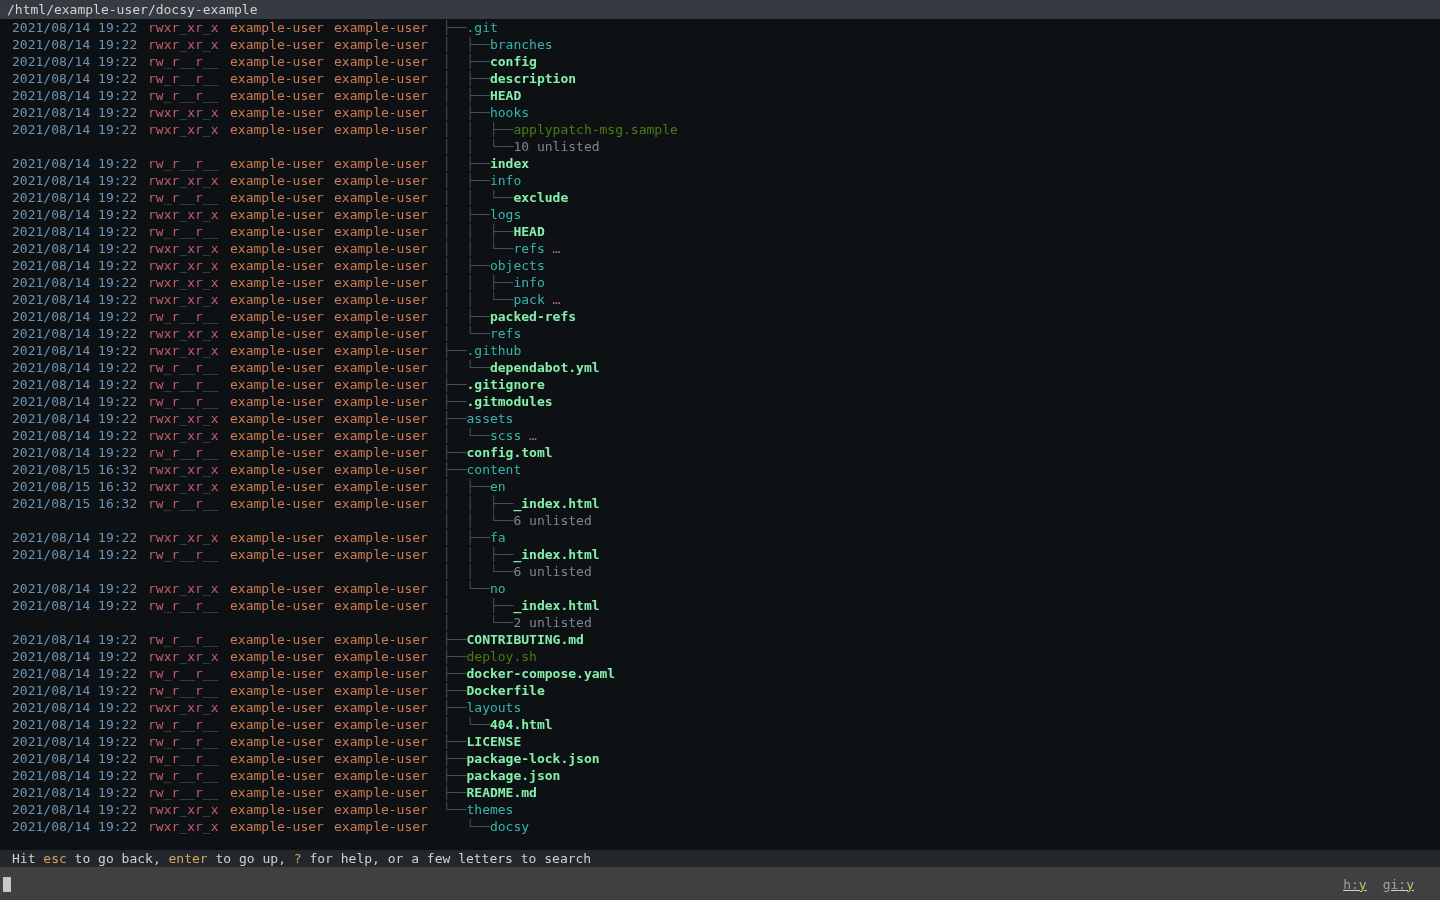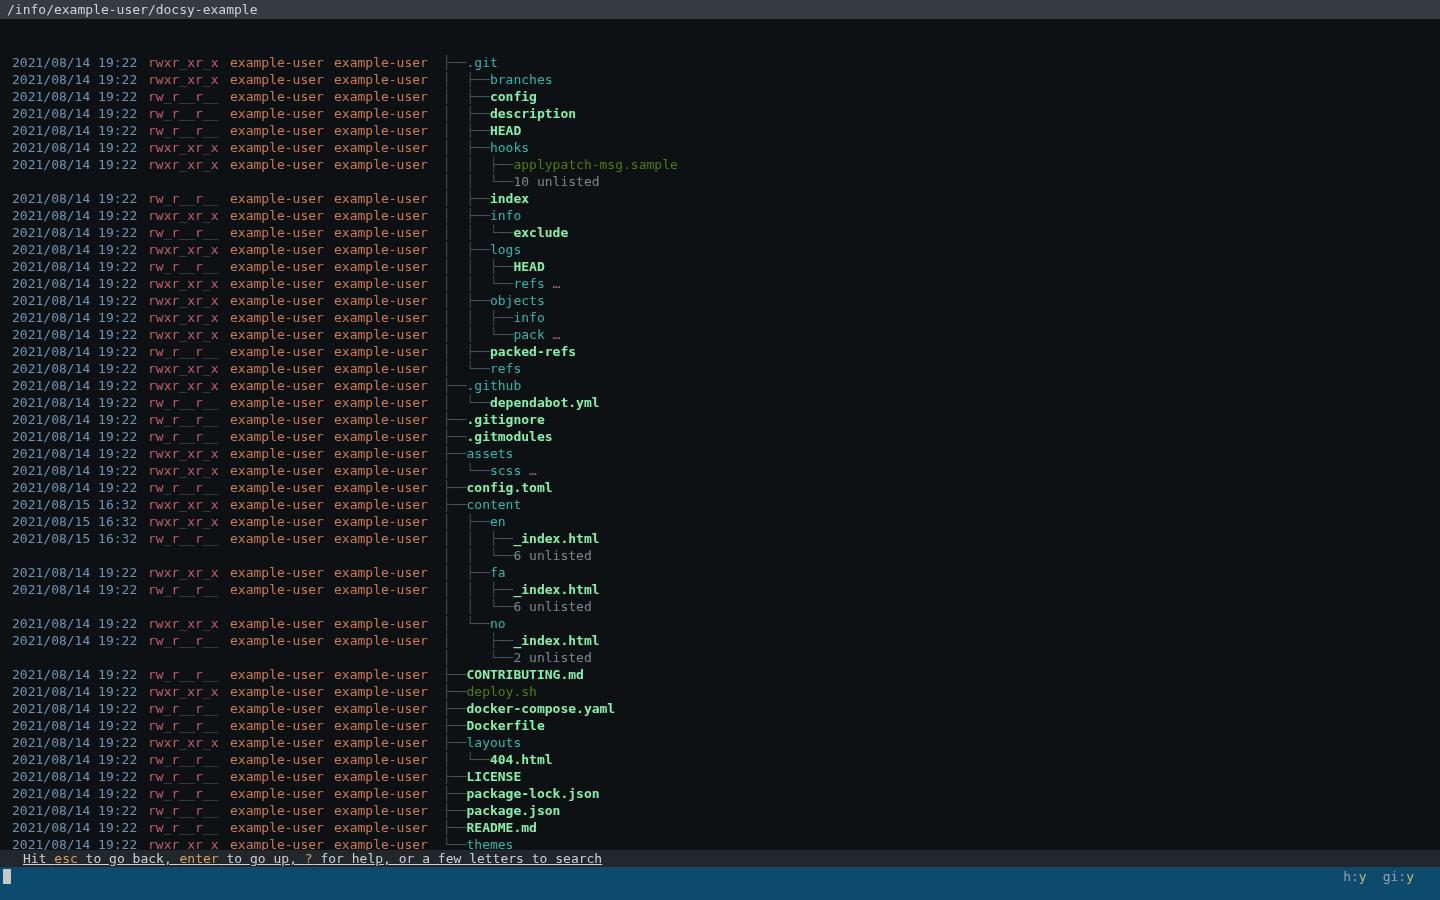--- a/index.html
+++ b/index.html
@@ -3,48 +3,48 @@
 <meta charset="utf-8">
 <style>
   html,body{margin:0;padding:0;background:#0e1113;}
   .screen{
     position:relative;width:1440px;height:900px;overflow:hidden;
     background:#0e1113;color:#ced6da;
     font-family:"DejaVu Sans Mono",monospace;font-size:13px;line-height:17px;
     display:flex;flex-direction:column;
   }
   .topbar{flex:0 0 19px;background:#353b41;color:#ced3d6;line-height:19px;padding-left:7px;white-space:pre;}
-  .main{flex:1 1 auto;overflow:hidden;margin-top:35px;}
+  .main{flex:1 1 auto;overflow:hidden;}
   .row{height:17px;white-space:pre;padding-left:12px;}
   .row > span{display:inline-block;vertical-align:top;}
   .c-date{width:136px;color:#6e94b5;}
   .c-perms{width:82px;}
   .p-lit{color:#c45c6e;}
   .p-dim{color:#59626b;}
   .c-owner{width:104px;color:#cd7a52;}
   .c-group{width:96px;color:#cd7a52;}
   .c-branch{margin-left:13px;color:#44505a;}
   .n-dir{color:#35b5ac;}
   .n-exe{color:#4d7c0f;}
   .n-file{color:#86efac;font-weight:bold;}
   .n-unlisted{color:#7d868e;}
   .c-ellipsis{color:#b06a72;}
-  .statusbar{flex:0 0 17px;background:#22272c;color:#ccd2d6;line-height:17px;padding-left:23px;white-space:pre;text-decoration:underline;}
+  .statusbar{flex:0 0 17px;background:#22272c;color:#ccd2d6;line-height:17px;padding-left:12px;white-space:pre;}
   .s-key{color:#d9a35c;}
-  .inputbar{flex:0 0 31px;background:#0c4a6e;display:flex;align-items:flex-start;padding:2px 26px 0 3px;}
+  .inputbar{flex:0 0 31px;background:#404040;display:flex;align-items:center;padding:2px 26px 0 3px;text-decoration:underline;}
   .cursor{width:8px;height:15px;background:#c2c8cb;}
   .spacer{flex:1 1 auto;}
   .toggle{color:#9ba2a8;margin-left:16px;line-height:16px;white-space:pre;}
   .t-value{color:#b9c06a;}
 </style>
 </head>
 <body>
 
 <div class="screen">
-  <div class="topbar"><span>/info/example-user/docsy-example</span></div>
+  <div class="topbar"><span>/html/example-user/docsy-example</span></div>
 
   <div class="main">
       <div class="row"><span class="c-date">2021/08/14 19:22</span><span class="c-perms"><span class="p-lit">r</span><span class="p-lit">w</span><span class="p-lit">x</span><span class="p-lit">r</span><span class="p-dim">_</span><span class="p-lit">x</span><span class="p-lit">r</span><span class="p-dim">_</span><span class="p-lit">x</span></span><span class="c-owner">example-user</span><span class="c-group">example-user</span><span class="c-branch">├──</span><span class="c-name n-dir">.git</span></div>
       <div class="row"><span class="c-date">2021/08/14 19:22</span><span class="c-perms"><span class="p-lit">r</span><span class="p-lit">w</span><span class="p-lit">x</span><span class="p-lit">r</span><span class="p-dim">_</span><span class="p-lit">x</span><span class="p-lit">r</span><span class="p-dim">_</span><span class="p-lit">x</span></span><span class="c-owner">example-user</span><span class="c-group">example-user</span><span class="c-branch">│  ├──</span><span class="c-name n-dir">branches</span></div>
       <div class="row"><span class="c-date">2021/08/14 19:22</span><span class="c-perms"><span class="p-lit">r</span><span class="p-lit">w</span><span class="p-dim">_</span><span class="p-lit">r</span><span class="p-dim">_</span><span class="p-dim">_</span><span class="p-lit">r</span><span class="p-dim">_</span><span class="p-dim">_</span></span><span class="c-owner">example-user</span><span class="c-group">example-user</span><span class="c-branch">│  ├──</span><span class="c-name n-file">config</span></div>
       <div class="row"><span class="c-date">2021/08/14 19:22</span><span class="c-perms"><span class="p-lit">r</span><span class="p-lit">w</span><span class="p-dim">_</span><span class="p-lit">r</span><span class="p-dim">_</span><span class="p-dim">_</span><span class="p-lit">r</span><span class="p-dim">_</span><span class="p-dim">_</span></span><span class="c-owner">example-user</span><span class="c-group">example-user</span><span class="c-branch">│  ├──</span><span class="c-name n-file">description</span></div>
       <div class="row"><span class="c-date">2021/08/14 19:22</span><span class="c-perms"><span class="p-lit">r</span><span class="p-lit">w</span><span class="p-dim">_</span><span class="p-lit">r</span><span class="p-dim">_</span><span class="p-dim">_</span><span class="p-lit">r</span><span class="p-dim">_</span><span class="p-dim">_</span></span><span class="c-owner">example-user</span><span class="c-group">example-user</span><span class="c-branch">│  ├──</span><span class="c-name n-file">HEAD</span></div>
       <div class="row"><span class="c-date">2021/08/14 19:22</span><span class="c-perms"><span class="p-lit">r</span><span class="p-lit">w</span><span class="p-lit">x</span><span class="p-lit">r</span><span class="p-dim">_</span><span class="p-lit">x</span><span class="p-lit">r</span><span class="p-dim">_</span><span class="p-lit">x</span></span><span class="c-owner">example-user</span><span class="c-group">example-user</span><span class="c-branch">│  ├──</span><span class="c-name n-dir">hooks</span></div>
       <div class="row"><span class="c-date">2021/08/14 19:22</span><span class="c-perms"><span class="p-lit">r</span><span class="p-lit">w</span><span class="p-lit">x</span><span class="p-lit">r</span><span class="p-dim">_</span><span class="p-lit">x</span><span class="p-lit">r</span><span class="p-dim">_</span><span class="p-lit">x</span></span><span class="c-owner">example-user</span><span class="c-group">example-user</span><span class="c-branch">│  │  ├──</span><span class="c-name n-exe">applypatch-msg.sample</span></div>
       <div class="row"><span class="c-date"></span><span class="c-perms"></span><span class="c-owner"></span><span class="c-group"></span><span class="c-branch">│  │  └──</span><span class="c-name n-unlisted">10 unlisted</span></div>

